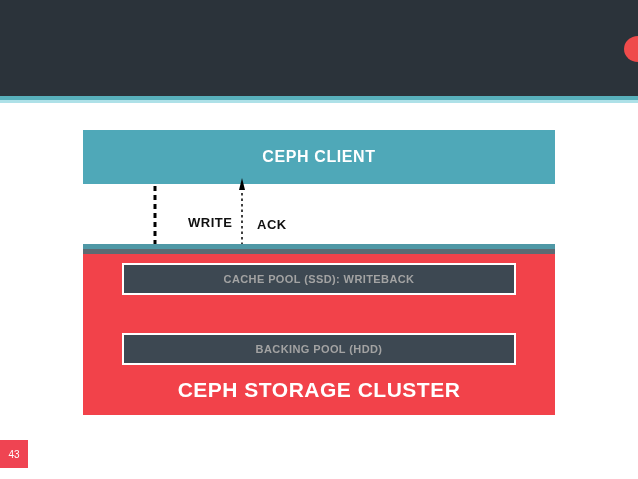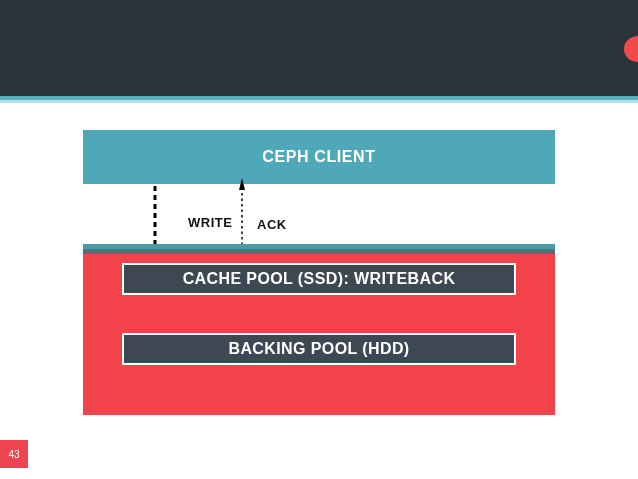--- a/index.html
+++ b/index.html
@@ -145,24 +145,24 @@
     background: #3d4852;
     border: 2px solid #ffffff;
     box-sizing: border-box;
     display: flex;
     align-items: center;
     justify-content: center;
   }
   #cache-pool { top: 9px; }
   #backing-pool { top: 79px; justify-content: center; }
   .pool-label {
-    font-size: 16px;
+    font-size: 11px;
     font-weight: bold;
     letter-spacing: 0.4px;
-    color: #ffffff;
+    color: #a3a3a3;
     white-space: nowrap;
   }
   #cluster-label {
     position: absolute;
     left: 0;
     top: 124px;
     width: 472px;
     text-align: center;
     font-size: 21px;
     font-weight: bold;
@@ -220,19 +220,20 @@
   <div id="cluster-teal-bar"></div>
   <div id="cluster-grey-bar"></div>
 
   <div id="storage-cluster">
     <div class="pool-box" id="cache-pool">
       <span class="pool-label">CACHE POOL (SSD): WRITEBACK</span>
     </div>
     <div class="pool-box" id="backing-pool">
       <span class="pool-label">BACKING POOL (HDD)</span>
     </div>
+    <div id="cluster-label">CEPH STORAGE CLUSTER</div>
   </div>
 
   <div id="page-badge">
     <span id="page-badge-number">43</span>
   </div>
 
 </div>
 
 </body></html>

